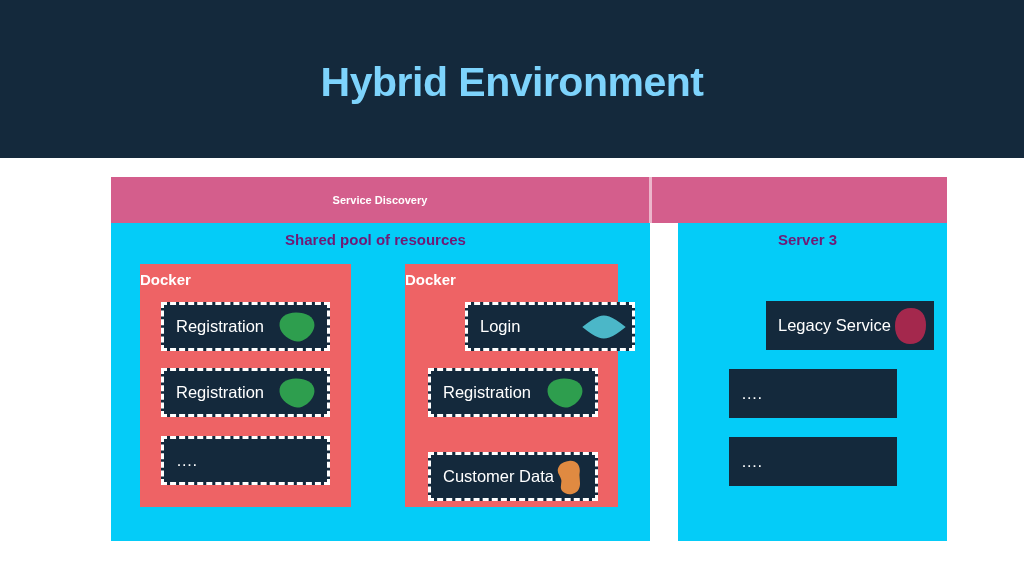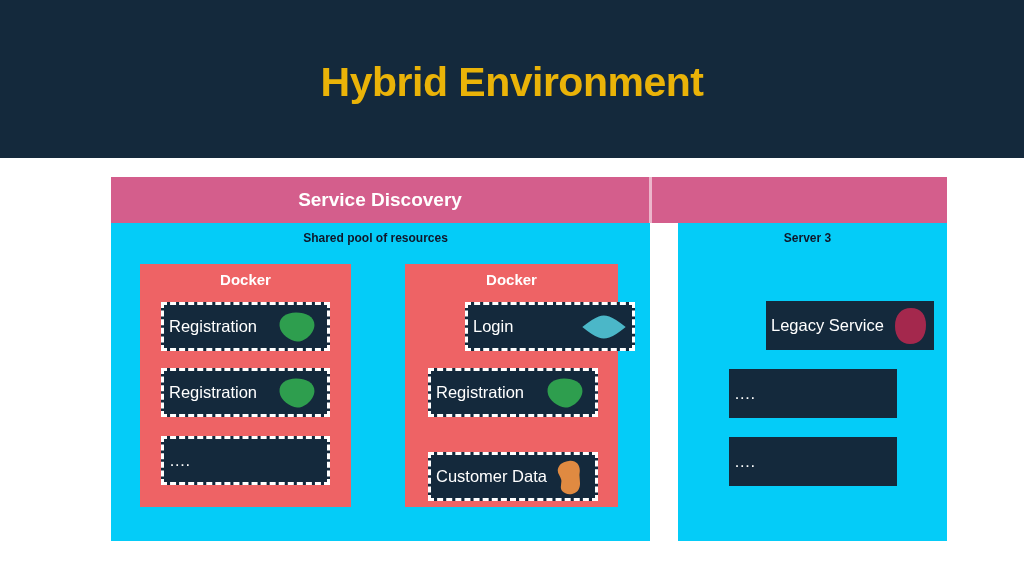--- a/index.html
+++ b/index.html
@@ -9,65 +9,65 @@
     font-family:"Liberation Sans","DejaVu Sans",sans-serif;
   }
 
   
   .slide-header {
     position:absolute; left:0; top:0; width:1024px; height:158px;
     background:var(--navy,#14293C);
     display:flex; align-items:center; justify-content:center;
   }
   .slide-title {
-    color:#eab308; font-size:41px; font-weight:bold; letter-spacing:-0.5px;
+    color:#7dd3fc; font-size:41px; font-weight:bold; letter-spacing:-0.5px;
     padding-top:6px;
   }
 
   
   .banner {
     position:absolute; left:111px; top:177px; width:836px; height:46px;
     background:var(--pink,#D45E8C); display:flex;
   }
   .banner-cell-left {
     width:538px; display:flex; align-items:center; justify-content:center;
-    color:#fff; font-weight:bold; font-size:19px;
+    color:#fff; font-weight:bold; font-size:11px;
   }
   .banner-divider { width:3px; background:rgba(255,255,255,0.55); }
   .banner-cell-right { flex:1; }
 
   
   .panel {
     position:absolute; top:223px; background:var(--cyan,#04CCF8);
   }
   .panel-left  { left:111px; width:539px; height:318px; }
   .panel-right { left:678px; width:269px; height:318px;text-decoration:underline; }
   .panel-title {
     position:absolute; top:8px; left:0; right:10px; text-align:center;
-    color:#0f172a; font-weight:bold; font-size:12px;
+    color:#701a75; font-weight:bold; font-size:15px;
   }
 
   
   .docker {
     position:absolute; top:41px; height:243px;
     background:var(--salmon,#EE6365);
   }
   .docker-1 { left:29px;  width:211px; }
   .docker-2 { left:294px; width:213px; }
   .docker-title {
-    position:absolute; top:7px; left:0; right:0; text-align:center;
+    position:absolute; top:7px; left:0; right:0; 
     color:#fff; font-weight:bold; font-size:15px;
   }
 
   
   .item {
     position:absolute; box-sizing:border-box; height:49px;
     background:var(--navy,#14293C);
     display:flex; align-items:center;
-    padding-left:5px; color:#fff; font-size:16.5px;
+    padding-left:12px; color:#fff; font-size:16.5px;
   }
   .item.dashed { border:3px dashed #ffffff; }
 
   
   .blob { position:absolute; }
   .blob-green  { width:40px; height:31px; right:10px; top:50%; transform:translateY(-50%); fill:var(--green,#2E9E4E); }
   .blob-teal   { width:46px; height:27px; right:5px;  top:50%; transform:translateY(-50%); fill:var(--teal,#4BB7C8); }
   .blob-orange { width:30px; height:35px; right:12px; top:5px;  fill:var(--orange,#E08A41); }
   .blob-maroon { width:33px; height:38px; right:7px;  top:50%; transform:translateY(-50%); fill:var(--maroon,#A4284D); }
 </style>

